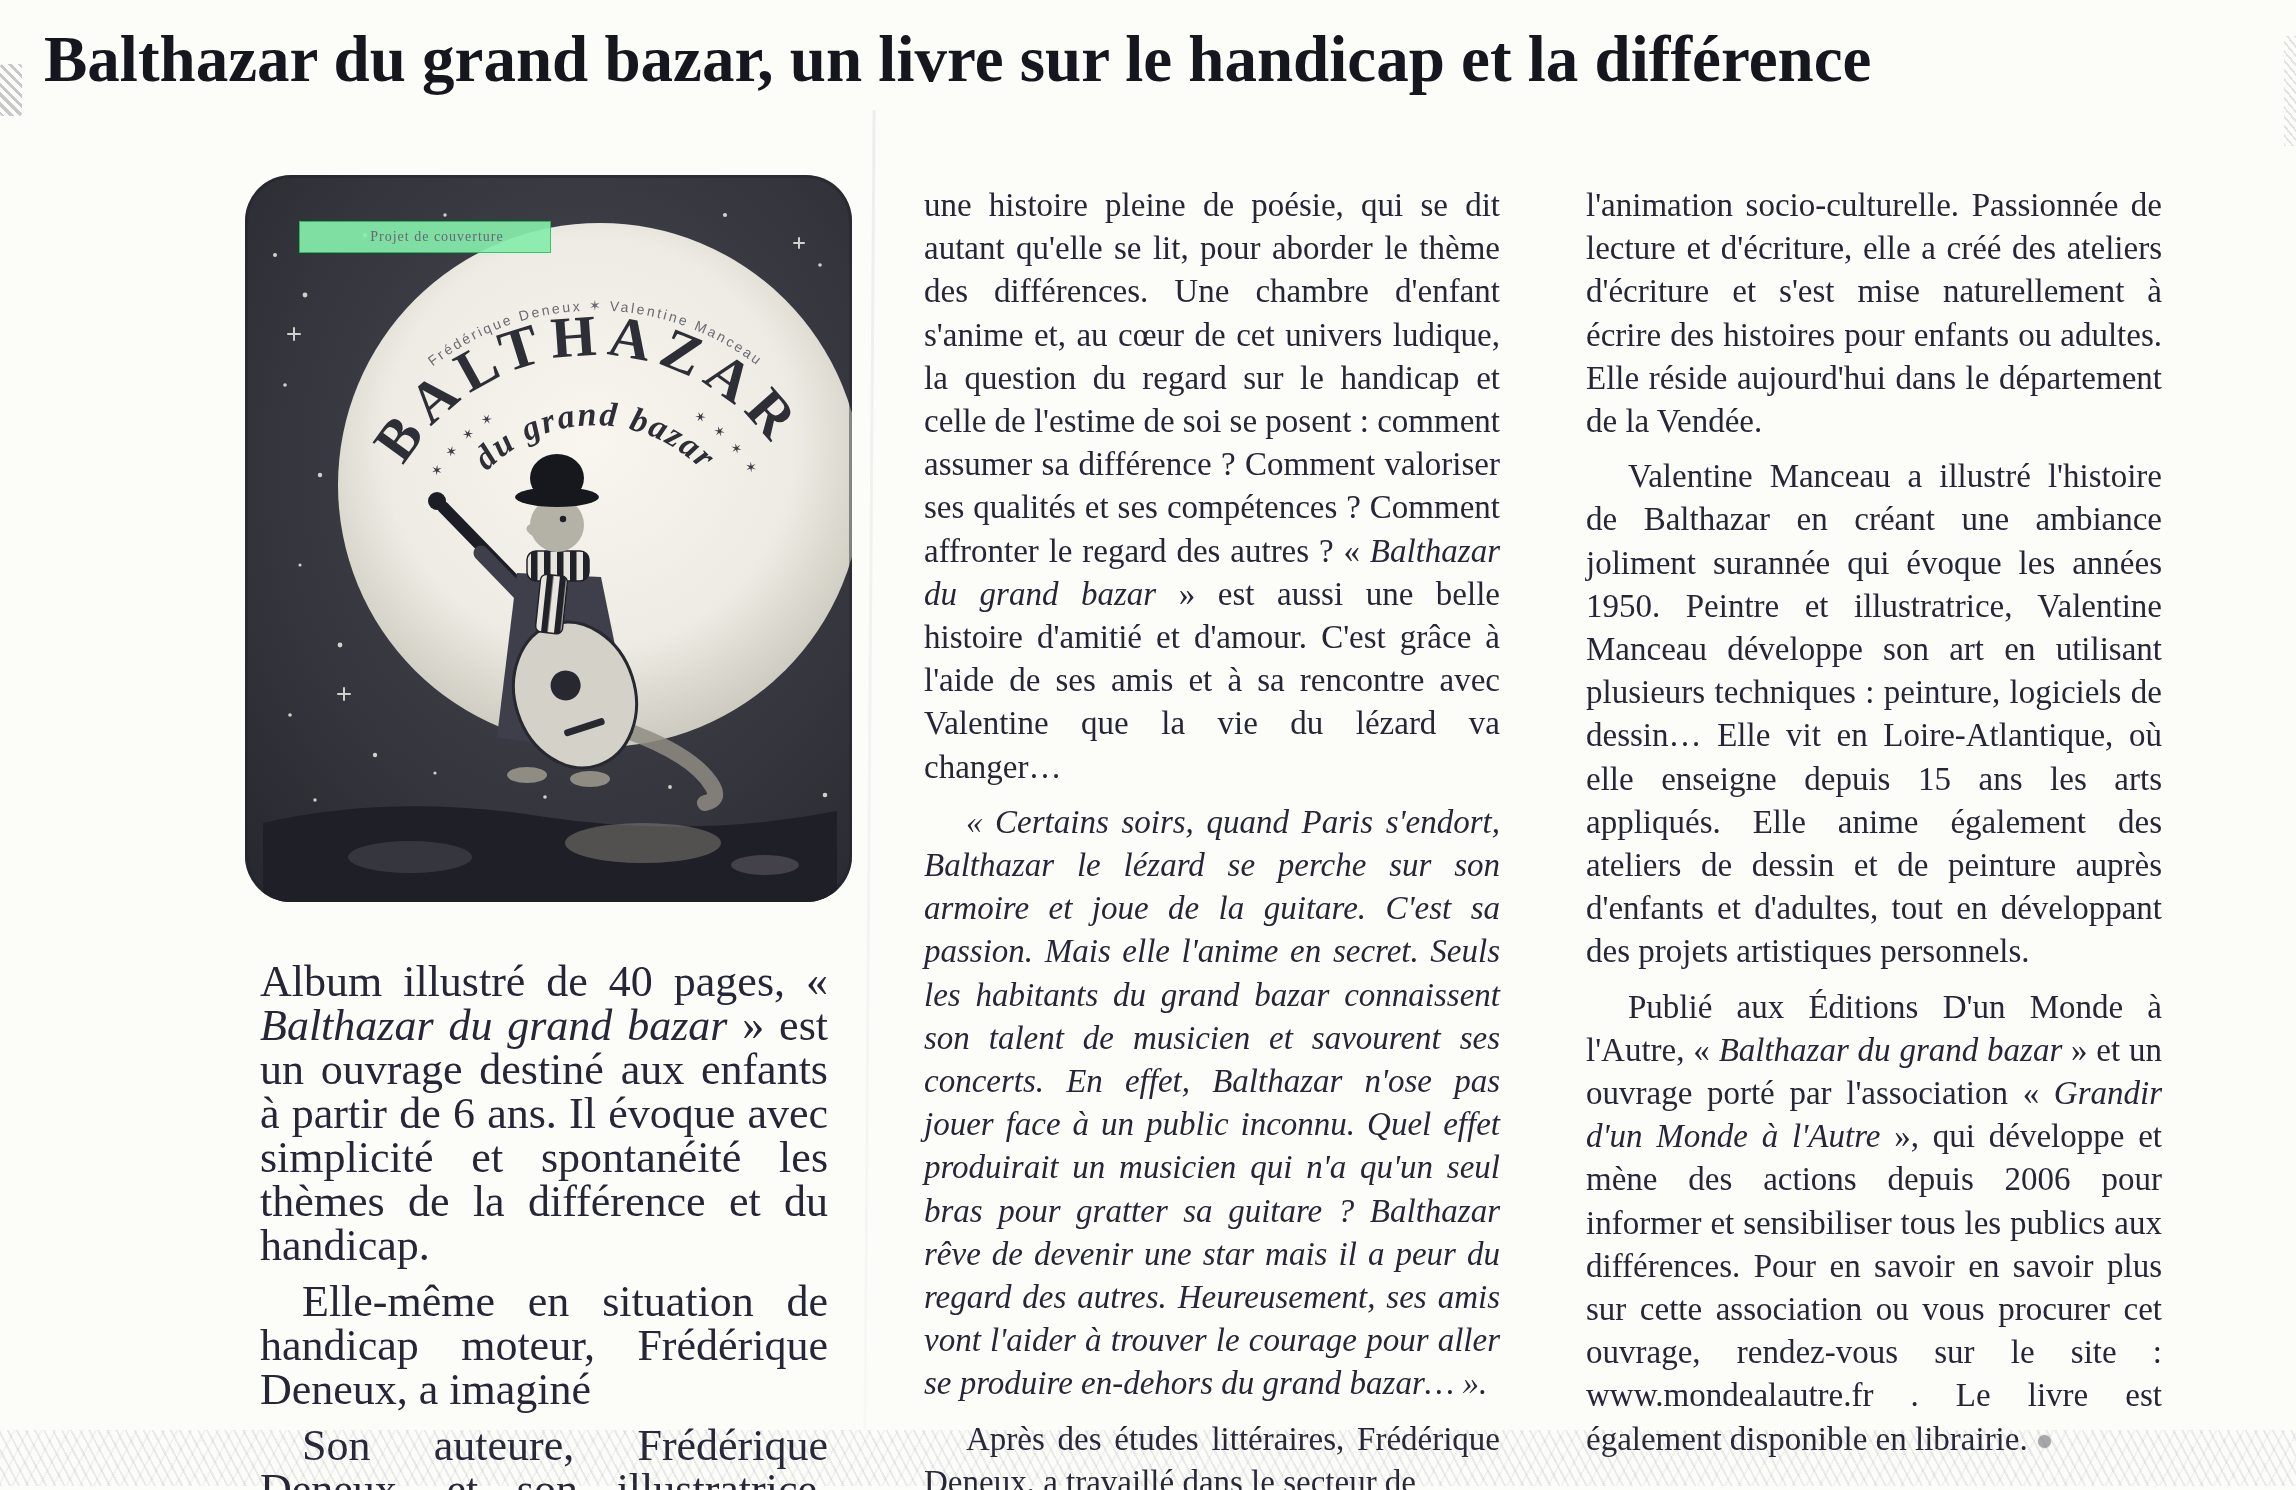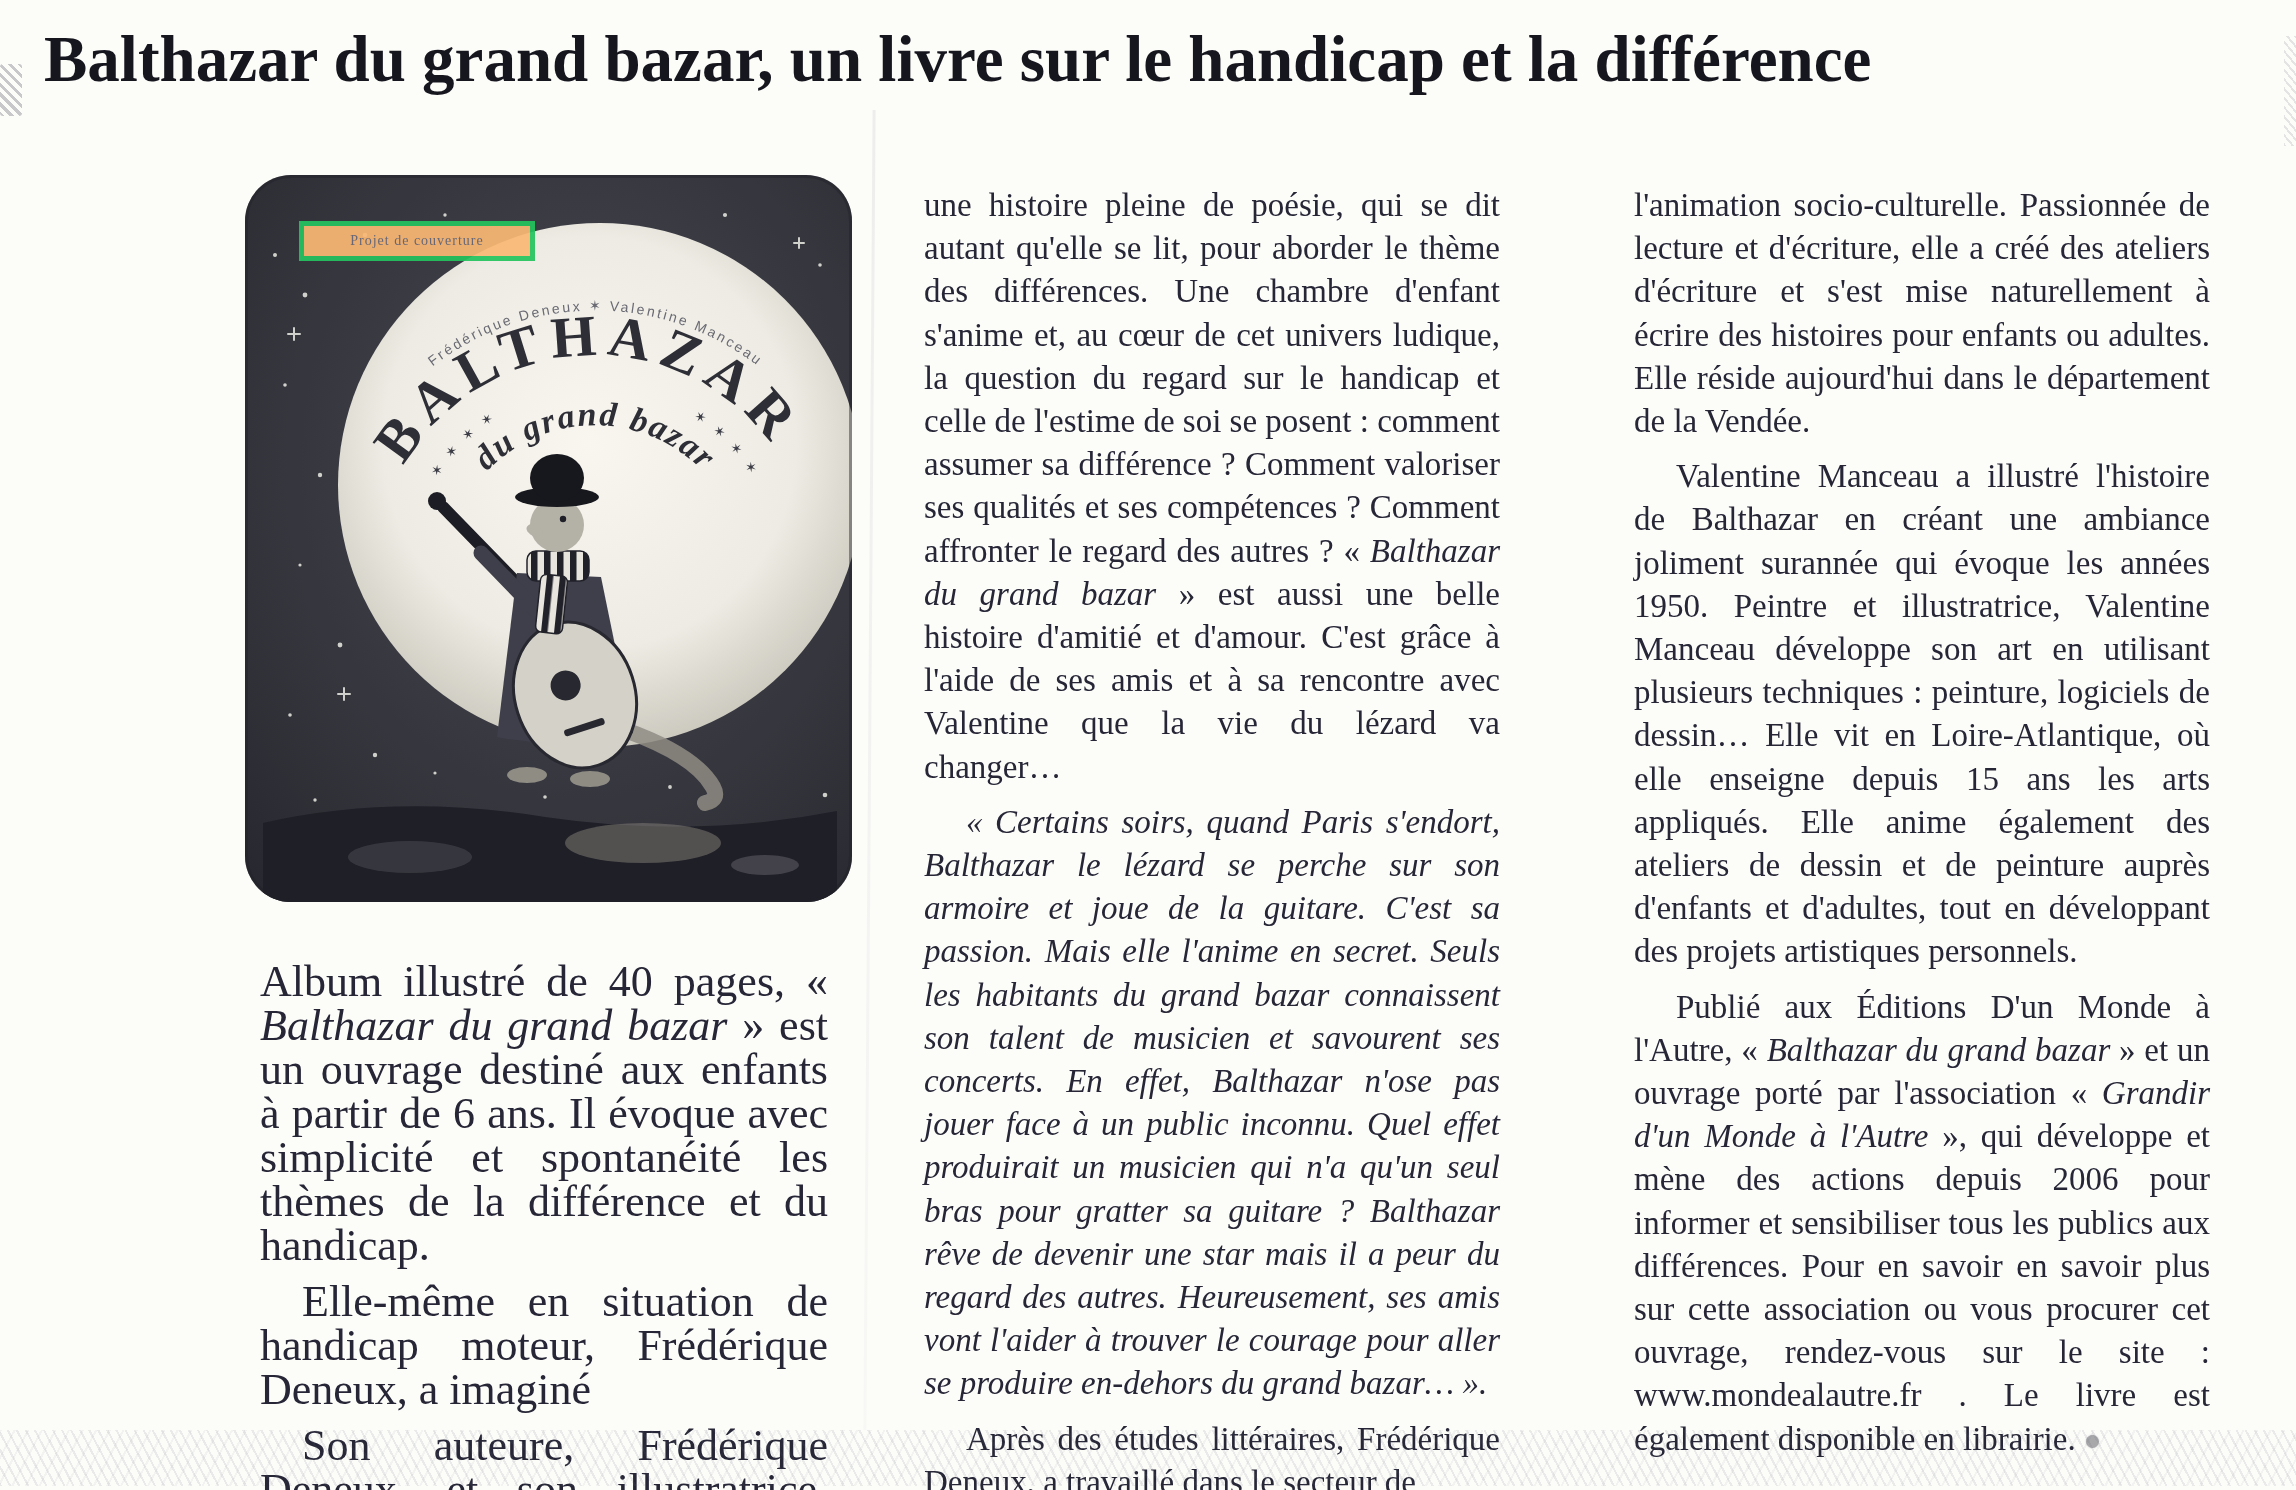--- a/index.html
+++ b/index.html
@@ -16,37 +16,37 @@
     font-size:65px;font-weight:700;letter-spacing:0px;white-space:nowrap;
     color:#16161f;font-family:"Liberation Serif","DejaVu Serif",serif;
   }
   
   .col{position:absolute;text-align:justify;hyphens:auto;-webkit-hyphens:auto;}
   .col p{margin:12px;}
   .col p + p{margin-top:0px;}
   .ind{text-indent:42px;}
   .col-left-text{left:248px;top:948px;width:592px;font-size:44px;line-height:44px;}
   .col-mid{left:912px;top:172px;width:600px;font-size:33px;line-height:43.2px;}
-  .col-right{left:1622px;top:172px;width:600px;font-size:33px;line-height:43.2px;}
+  .col-right{left:1574px;top:172px;width:600px;font-size:33px;line-height:43.2px;}
   .it{font-style:italic;}
   .endmark{
     font-style:normal;color:#a8a8ab;font-size:30px;line-height:0;
     letter-spacing:0;text-shadow:0 0 2px #c9c9cc;
   }
   
   .cover{
     position:absolute;left:245px;top:175px;width:607px;height:727px;margin:0;
     filter:contrast(0.98);
   }
   .cover svg{display:block;}
   .cover-label{
     position:absolute;left:54px;top:46px;width:226px;height:30px;
-    background:#fdba74;border:5px solid #22c55e;
+    background:#86efac;border:1px solid #22c55e;
     font-size:14px;line-height:30px;text-align:center;color:#6b6b7c;
-    letter-spacing:1px;opacity:.92;
+    letter-spacing:1px;opacity:.92;padding-left:24px;
   }
   
   .hatch-bottom{
     position:absolute;left:0;top:1430px;width:2296px;height:56px;
     background:
       repeating-linear-gradient(62deg, rgba(95,100,115,0.14) 0 2px, rgba(0,0,0,0) 2px 8px),
       repeating-linear-gradient(118deg, rgba(95,100,115,0.07) 0 2px, rgba(0,0,0,0) 2px 12px);
     opacity:.85;
   }
   .smudge-topleft{

